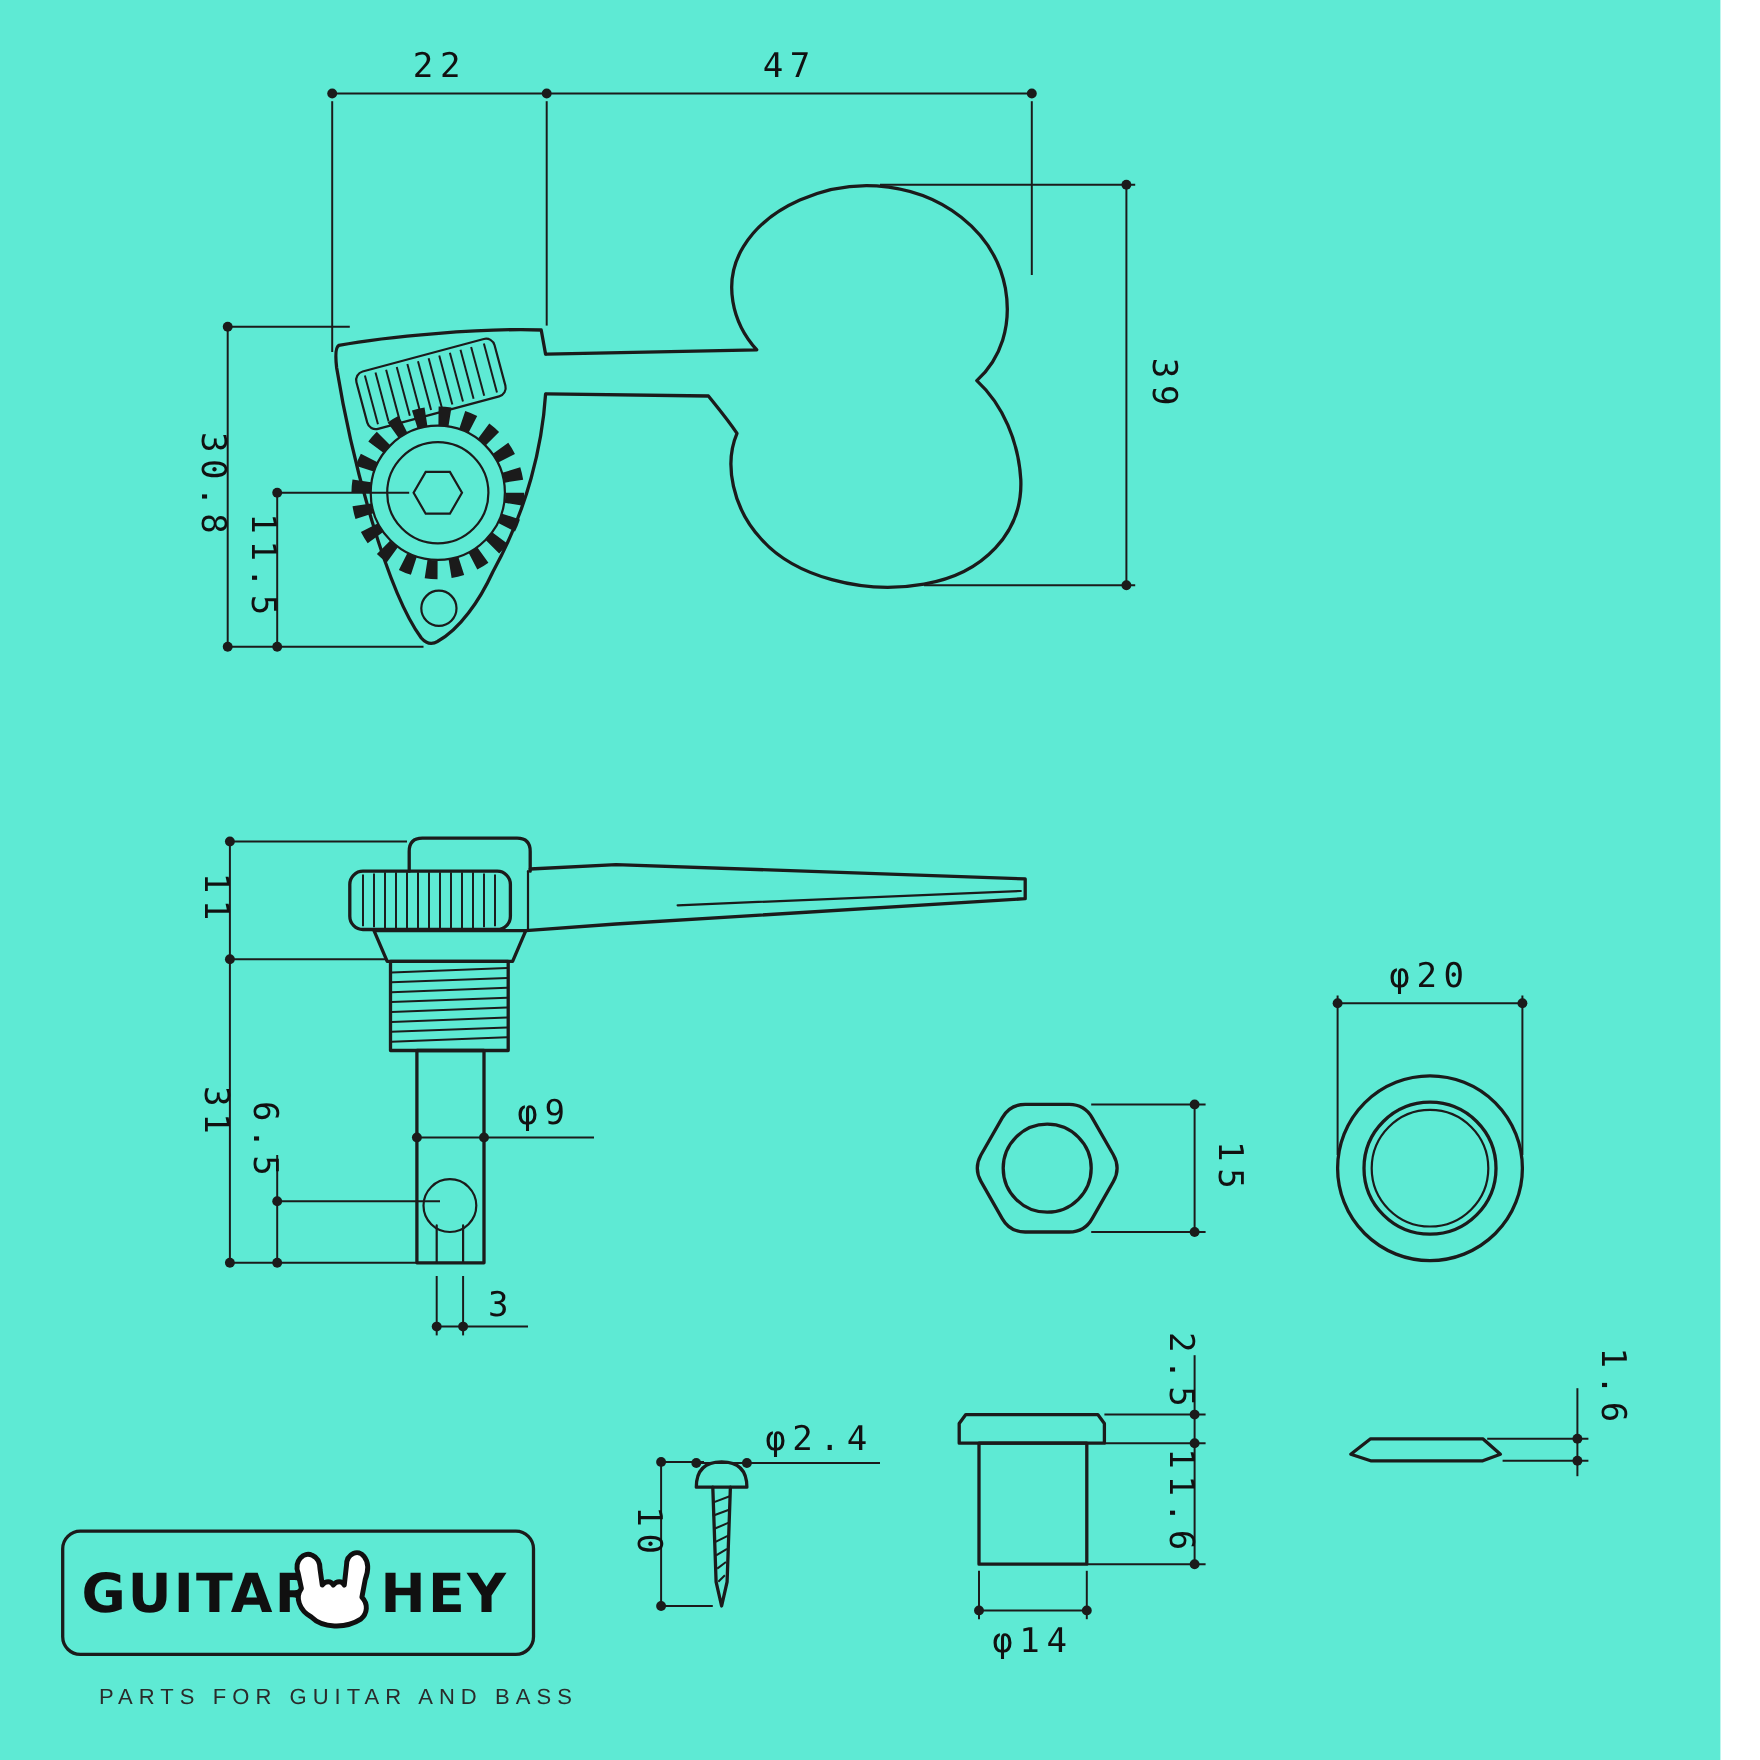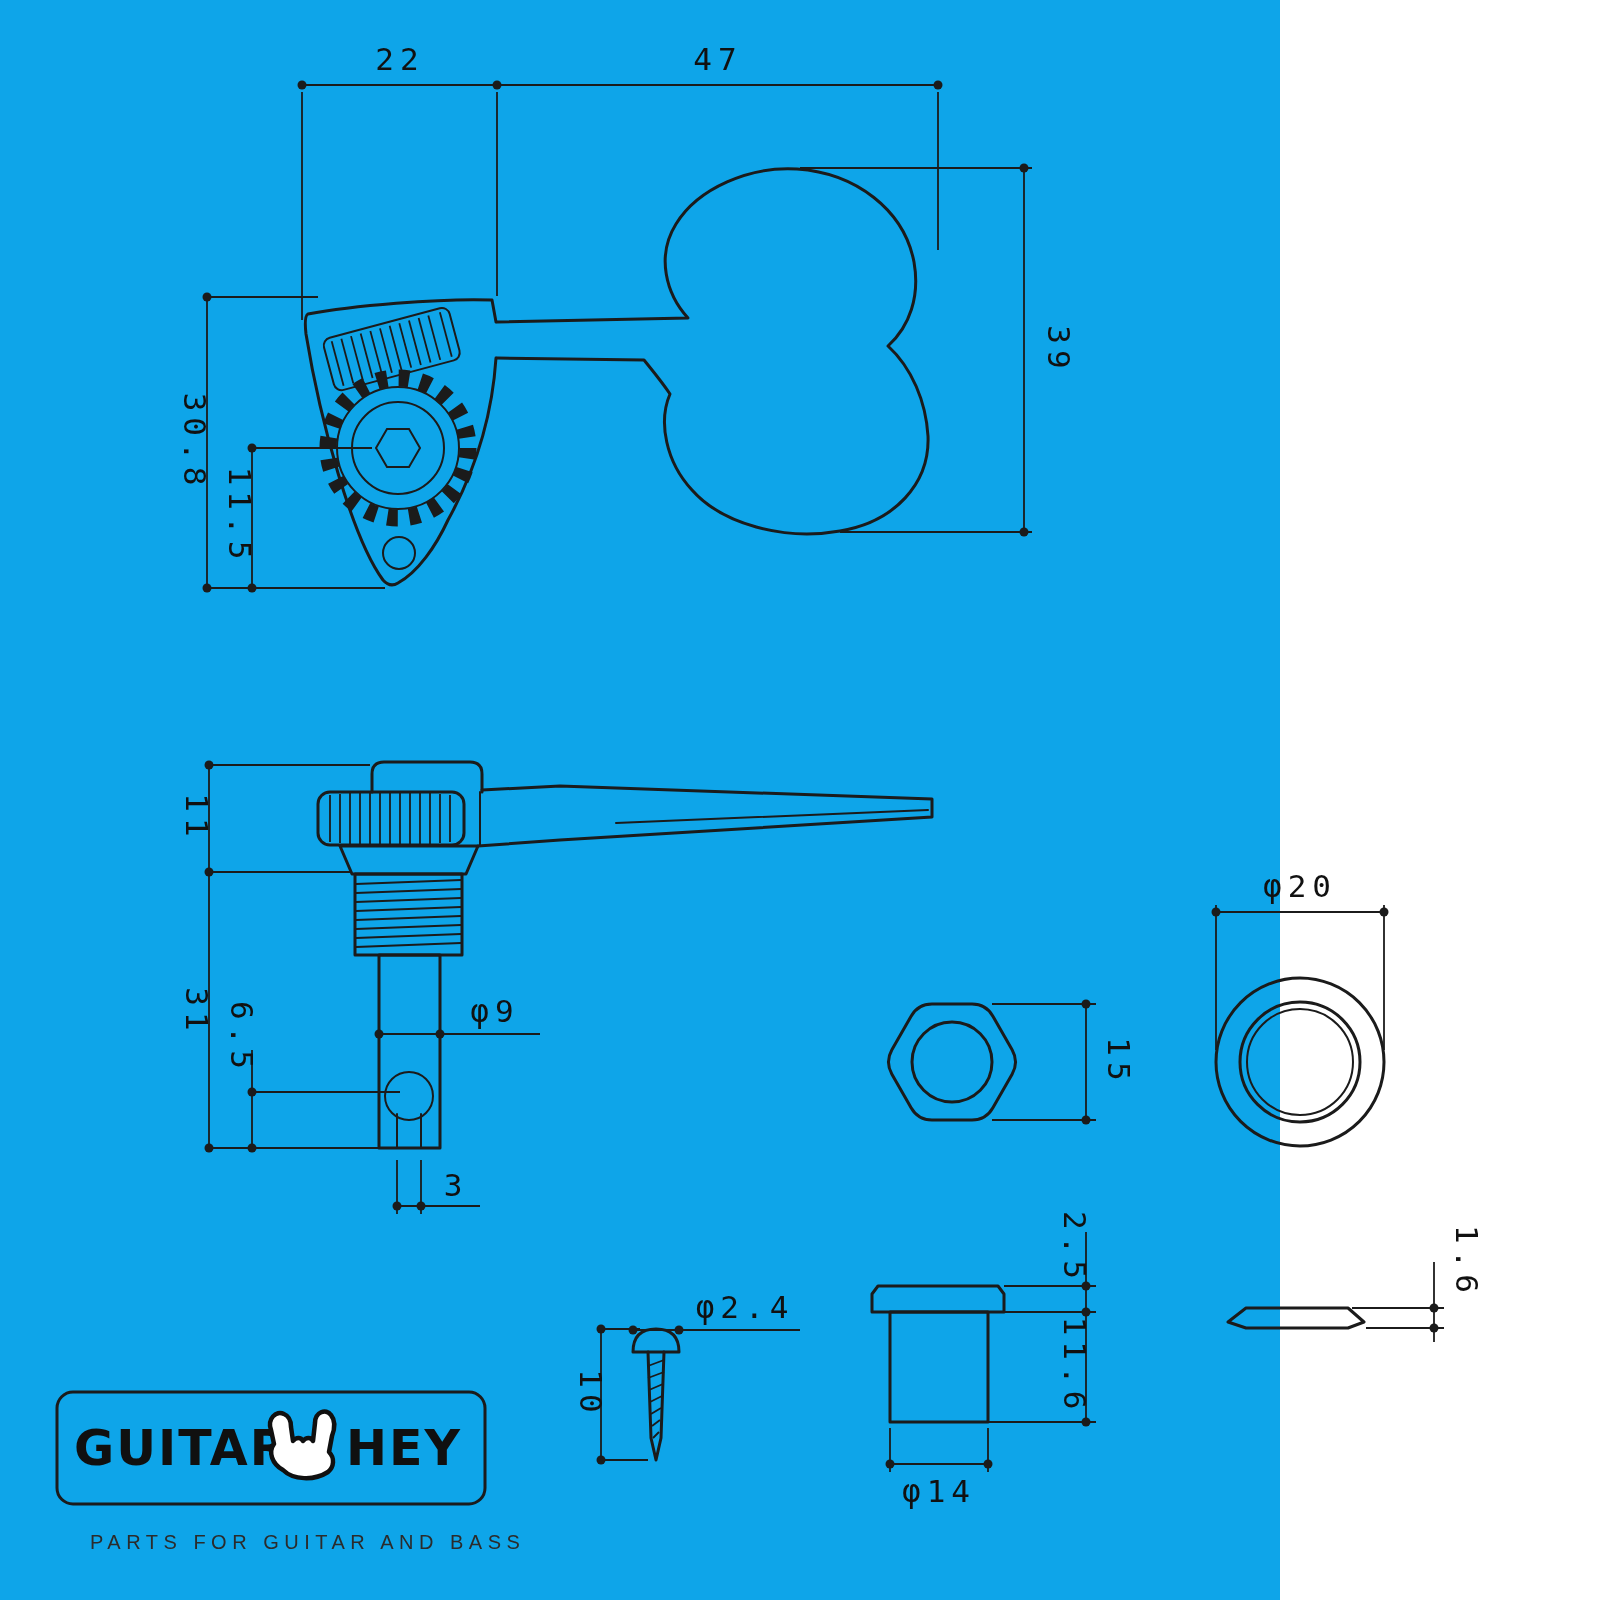--- a/index.html
+++ b/index.html
@@ -1,16 +1,16 @@
 <!DOCTYPE html>
 <html><head>
 <meta charset="utf-8">
 <style>
   html,body{margin:0;padding:0;background:#ffffff;}
-  .stage{width:1280px;height:1600px;background:#0ea5e9;position:relative;font-family:"DejaVu Sans",sans-serif;}
+  .stage{width:1564px;height:1600px;background:#5eead4;position:relative;font-family:"DejaVu Sans",sans-serif;}
   svg{display:block;}
   .outline{fill:none;stroke:#1b1b1b;stroke-width:3;stroke-linejoin:round;stroke-linecap:round;}
   .thin{fill:none;stroke:#1b1b1b;stroke-width:2;stroke-linecap:round;}
   .dim{stroke:#1b1b1b;stroke-width:1.8;fill:none;}
   .dot{fill:#1b1b1b;stroke:none;}
   .hatch{stroke:#1b1b1b;stroke-width:1.8;}
   .teeth{fill:none;stroke:#1b1b1b;stroke-width:17;}
   .dim-text{font-family:"DejaVu Sans Mono",monospace;font-size:31px;letter-spacing:6px;fill:#111;}
   .logo-word{font-family:"DejaVu Sans",sans-serif;font-weight:bold;font-size:49px;fill:#101010;letter-spacing:2px;}
   .tagline{font-family:"Liberation Sans",sans-serif;font-size:20px;letter-spacing:5.5px;fill:#2b2b2b;}

